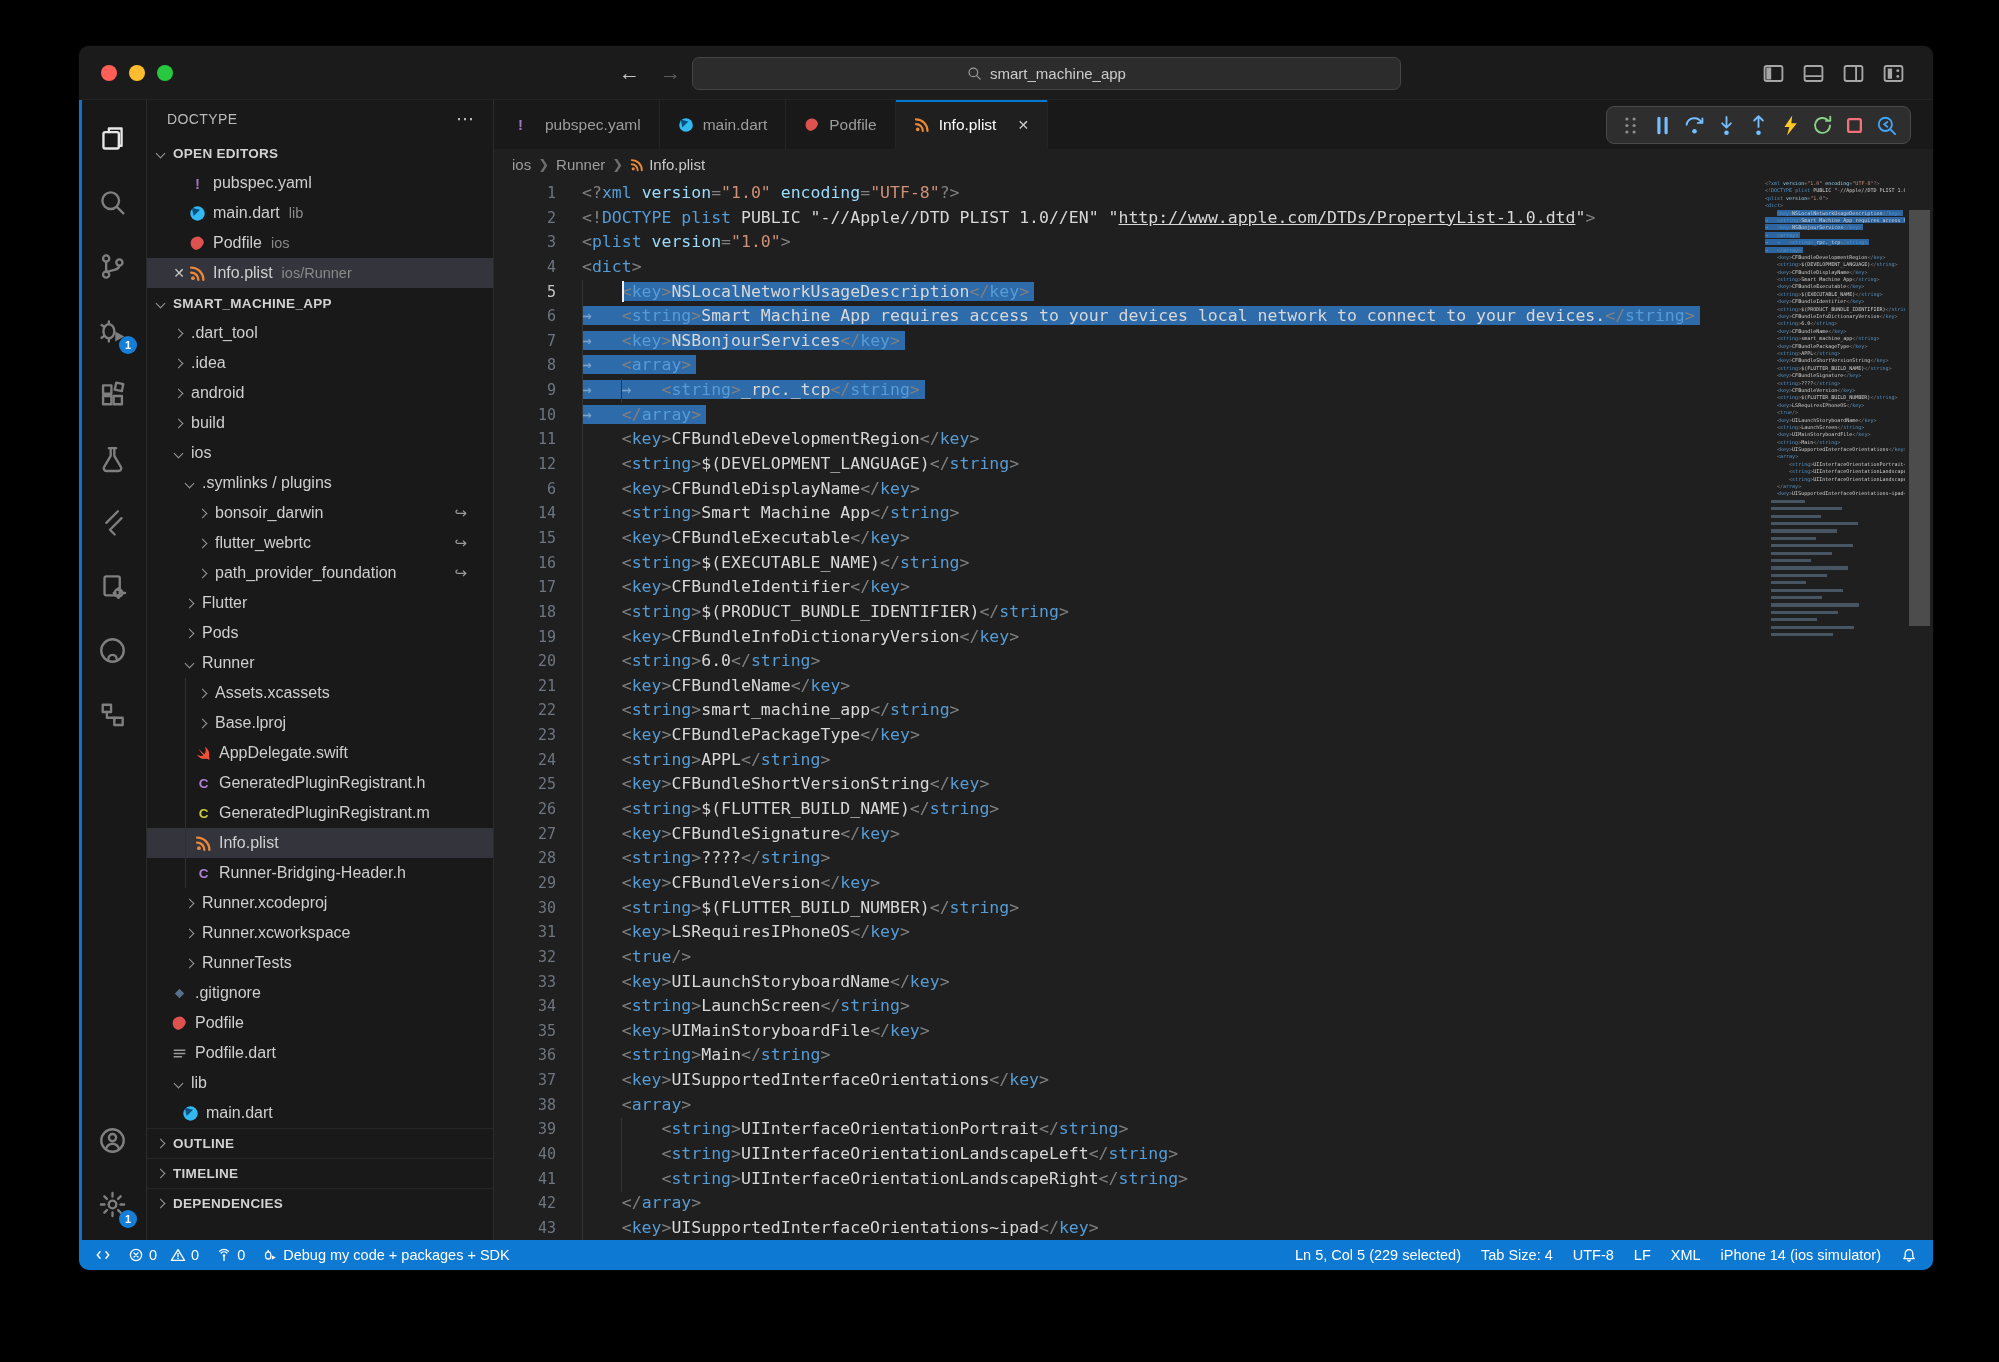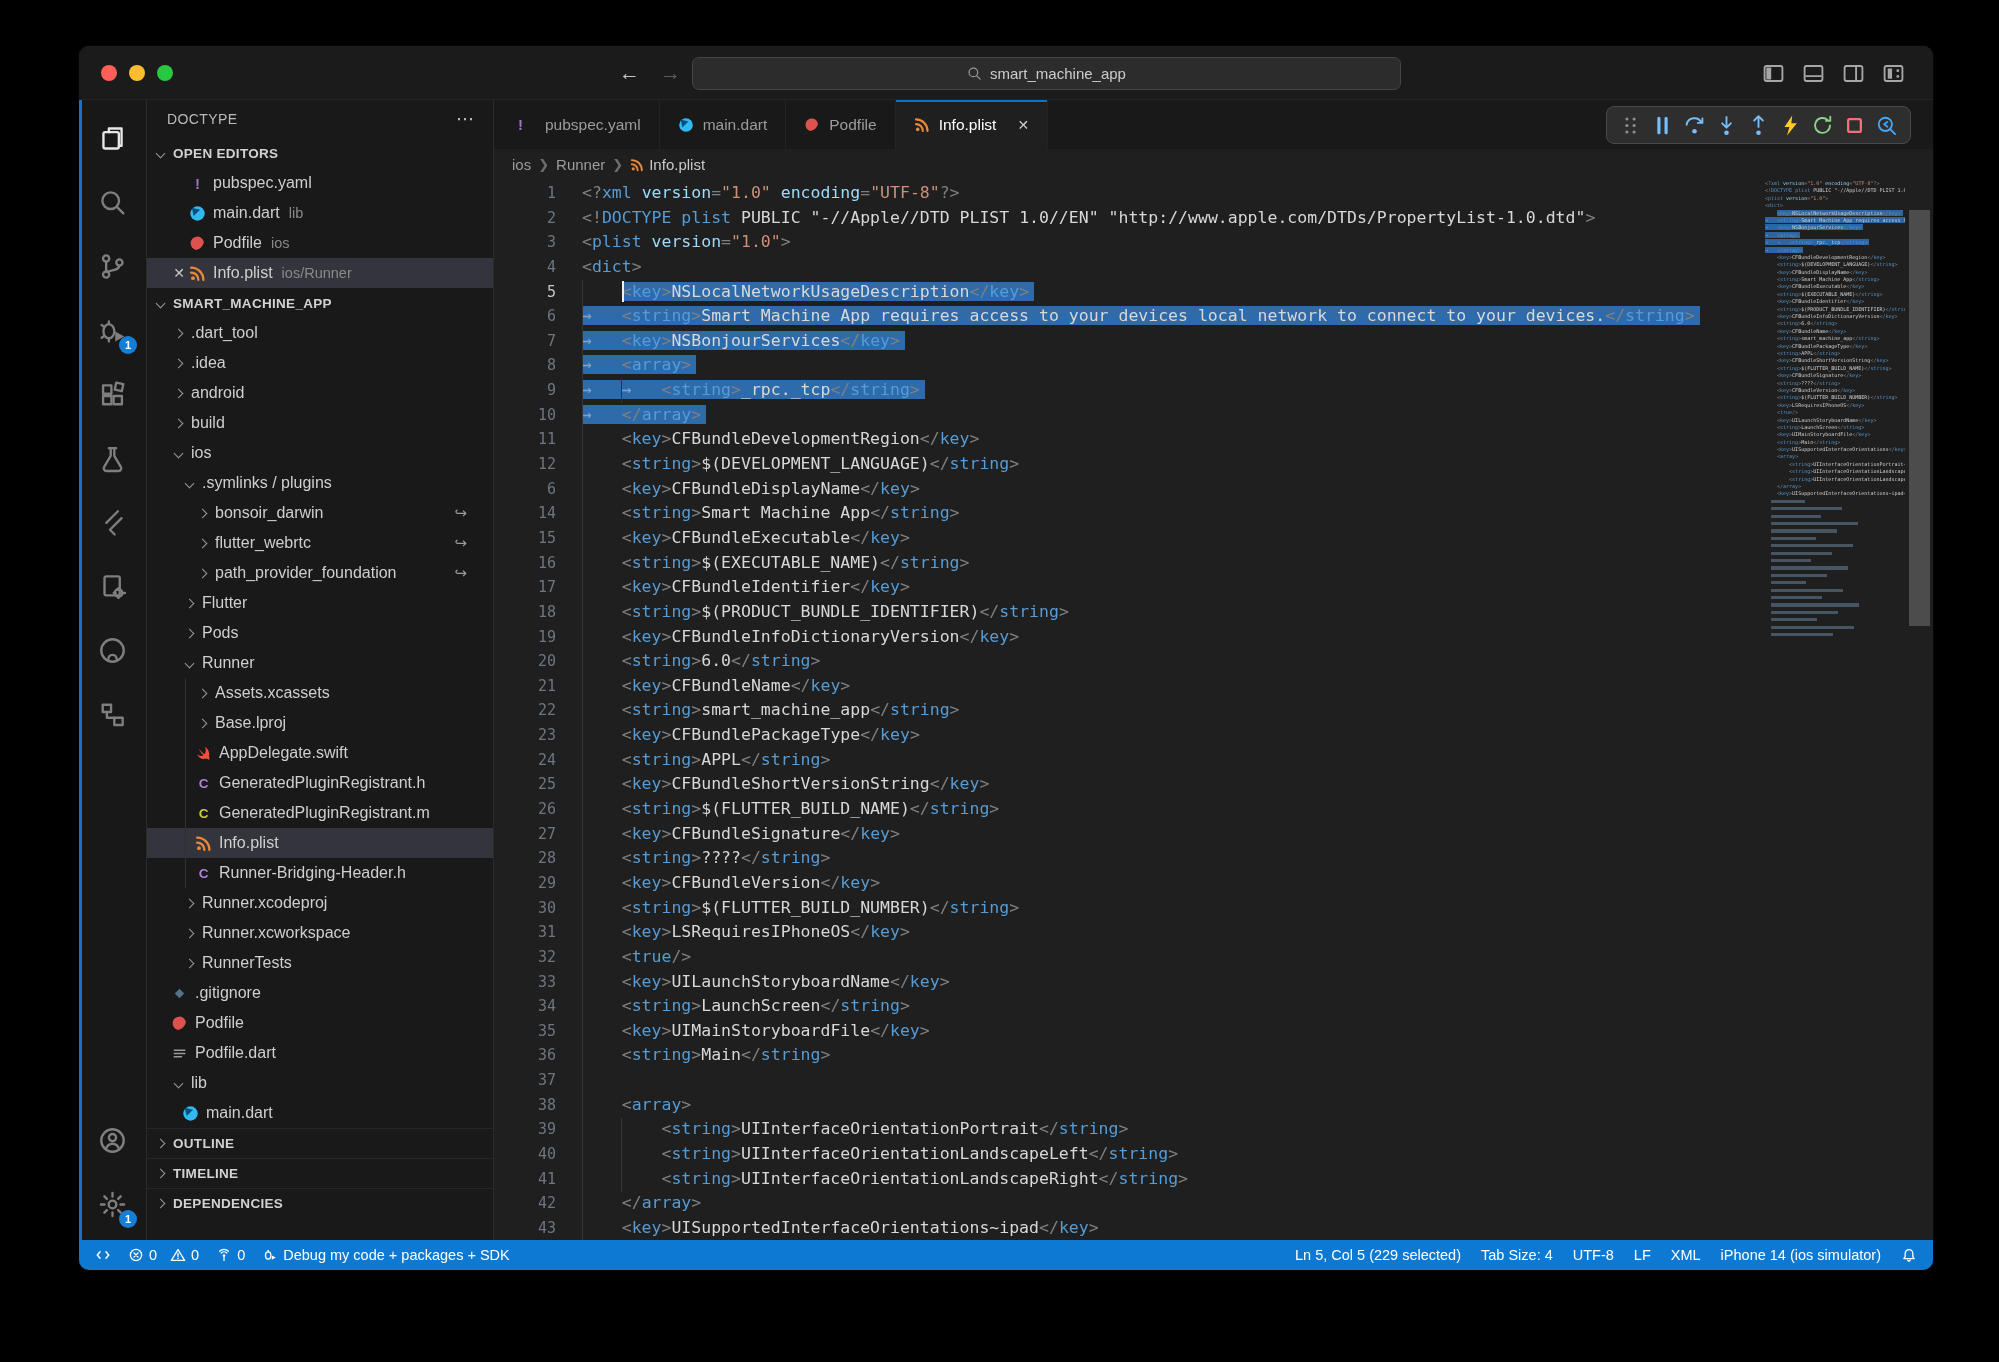--- a/index.html
+++ b/index.html
@@ -77,21 +77,21 @@
 
   
   #codewrap { flex:1; position:relative; overflow:hidden; font-family:"DejaVu Sans Mono",monospace; font-size:16.5px; font-weight:500; }
   #codelines { position:absolute; left:0; top:1px; right:168px; }
   .cl { height:24.65px; line-height:24.65px; white-space:pre; display:flex; }
   .ln { width:62px; text-align:right; color:#6e7681; flex:none; font-size:15px; }
   .ln.cur { color:#c6c6c6; }
   .lc { padding-left:26px; }
   .tok-p { color:#808080; } .tok-t { color:#569cd6; } .tok-a { color:#9cdcfe; }
   .tok-s { color:#ce9178; } .tok-x { color:#d8d8d8; } .tok-d { color:#d8d8d8; }
-  .tok-l { color:#d8d8d8; }
+  .tok-l { color:#d8d8d8; text-decoration:underline; }
   .tok-w { color:rgba(255,255,255,.38); }
   .sel { background:#2e6baa; padding-right:5px; }
   .caret { display:inline-block; width:0; border-left:2px solid #f0f0f0; height:21px; vertical-align:middle; margin-right:-2px; position:relative; top:-1px; }
   .iguide { position:absolute; width:1px; background:#343434; }
 
   
   #minimap { position:absolute; right:28px; top:0; bottom:0; width:140px; overflow:hidden;
     font-family:"DejaVu Sans Mono",monospace; font-size:5px; opacity:.95; }
   .mm-line { height:7.4px; line-height:7.4px; white-space:pre; overflow:hidden; }
   .mm-line .sel { padding-right:2px; }
@@ -588,21 +588,21 @@
             <div class="cl"><span class="ln">27</span><span class="lc">    <span class="tok-p">&lt;</span><span class="tok-t">key</span><span class="tok-p">&gt;</span><span class="tok-x">CFBundleSignature</span><span class="tok-p">&lt;/</span><span class="tok-t">key</span><span class="tok-p">&gt;</span></span></div>
             <div class="cl"><span class="ln">28</span><span class="lc">    <span class="tok-p">&lt;</span><span class="tok-t">string</span><span class="tok-p">&gt;</span><span class="tok-x">????</span><span class="tok-p">&lt;/</span><span class="tok-t">string</span><span class="tok-p">&gt;</span></span></div>
             <div class="cl"><span class="ln">29</span><span class="lc">    <span class="tok-p">&lt;</span><span class="tok-t">key</span><span class="tok-p">&gt;</span><span class="tok-x">CFBundleVersion</span><span class="tok-p">&lt;/</span><span class="tok-t">key</span><span class="tok-p">&gt;</span></span></div>
             <div class="cl"><span class="ln">30</span><span class="lc">    <span class="tok-p">&lt;</span><span class="tok-t">string</span><span class="tok-p">&gt;</span><span class="tok-x">$(FLUTTER_BUILD_NUMBER)</span><span class="tok-p">&lt;/</span><span class="tok-t">string</span><span class="tok-p">&gt;</span></span></div>
             <div class="cl"><span class="ln">31</span><span class="lc">    <span class="tok-p">&lt;</span><span class="tok-t">key</span><span class="tok-p">&gt;</span><span class="tok-x">LSRequiresIPhoneOS</span><span class="tok-p">&lt;/</span><span class="tok-t">key</span><span class="tok-p">&gt;</span></span></div>
             <div class="cl"><span class="ln">32</span><span class="lc">    <span class="tok-p">&lt;</span><span class="tok-t">true</span><span class="tok-p">/&gt;</span></span></div>
             <div class="cl"><span class="ln">33</span><span class="lc">    <span class="tok-p">&lt;</span><span class="tok-t">key</span><span class="tok-p">&gt;</span><span class="tok-x">UILaunchStoryboardName</span><span class="tok-p">&lt;/</span><span class="tok-t">key</span><span class="tok-p">&gt;</span></span></div>
             <div class="cl"><span class="ln">34</span><span class="lc">    <span class="tok-p">&lt;</span><span class="tok-t">string</span><span class="tok-p">&gt;</span><span class="tok-x">LaunchScreen</span><span class="tok-p">&lt;/</span><span class="tok-t">string</span><span class="tok-p">&gt;</span></span></div>
             <div class="cl"><span class="ln">35</span><span class="lc">    <span class="tok-p">&lt;</span><span class="tok-t">key</span><span class="tok-p">&gt;</span><span class="tok-x">UIMainStoryboardFile</span><span class="tok-p">&lt;/</span><span class="tok-t">key</span><span class="tok-p">&gt;</span></span></div>
             <div class="cl"><span class="ln">36</span><span class="lc">    <span class="tok-p">&lt;</span><span class="tok-t">string</span><span class="tok-p">&gt;</span><span class="tok-x">Main</span><span class="tok-p">&lt;/</span><span class="tok-t">string</span><span class="tok-p">&gt;</span></span></div>
-            <div class="cl"><span class="ln">37</span></div>
+            <div class="cl"><span class="ln">37</span><span class="lc">    <span class="tok-p">&lt;</span><span class="tok-t">key</span><span class="tok-p">&gt;</span><span class="tok-x">UISupportedInterfaceOrientations</span><span class="tok-p">&lt;/</span><span class="tok-t">key</span><span class="tok-p">&gt;</span></span></div>
             <div class="cl"><span class="ln">38</span><span class="lc">    <span class="tok-p">&lt;</span><span class="tok-t">array</span><span class="tok-p">&gt;</span></span></div>
             <div class="cl"><span class="ln">39</span><span class="lc">        <span class="tok-p">&lt;</span><span class="tok-t">string</span><span class="tok-p">&gt;</span><span class="tok-x">UIInterfaceOrientationPortrait</span><span class="tok-p">&lt;/</span><span class="tok-t">string</span><span class="tok-p">&gt;</span></span></div>
             <div class="cl"><span class="ln">40</span><span class="lc">        <span class="tok-p">&lt;</span><span class="tok-t">string</span><span class="tok-p">&gt;</span><span class="tok-x">UIInterfaceOrientationLandscapeLeft</span><span class="tok-p">&lt;/</span><span class="tok-t">string</span><span class="tok-p">&gt;</span></span></div>
             <div class="cl"><span class="ln">41</span><span class="lc">        <span class="tok-p">&lt;</span><span class="tok-t">string</span><span class="tok-p">&gt;</span><span class="tok-x">UIInterfaceOrientationLandscapeRight</span><span class="tok-p">&lt;/</span><span class="tok-t">string</span><span class="tok-p">&gt;</span></span></div>
             <div class="cl"><span class="ln">42</span><span class="lc">    <span class="tok-p">&lt;/</span><span class="tok-t">array</span><span class="tok-p">&gt;</span></span></div>
             <div class="cl"><span class="ln">43</span><span class="lc">    <span class="tok-p">&lt;</span><span class="tok-t">key</span><span class="tok-p">&gt;</span><span class="tok-x">UISupportedInterfaceOrientations~ipad</span><span class="tok-p">&lt;/</span><span class="tok-t">key</span><span class="tok-p">&gt;</span></span></div>
             <div class="iguide" style="left: 88px; top: 98.6px; height: 961px;"></div>
             <div class="iguide" style="left: 127px; top: 197.2px; height: 24.65px;"></div>
             <div class="iguide" style="left: 127px; top: 936.7px; height: 74px;"></div>
           </div>

